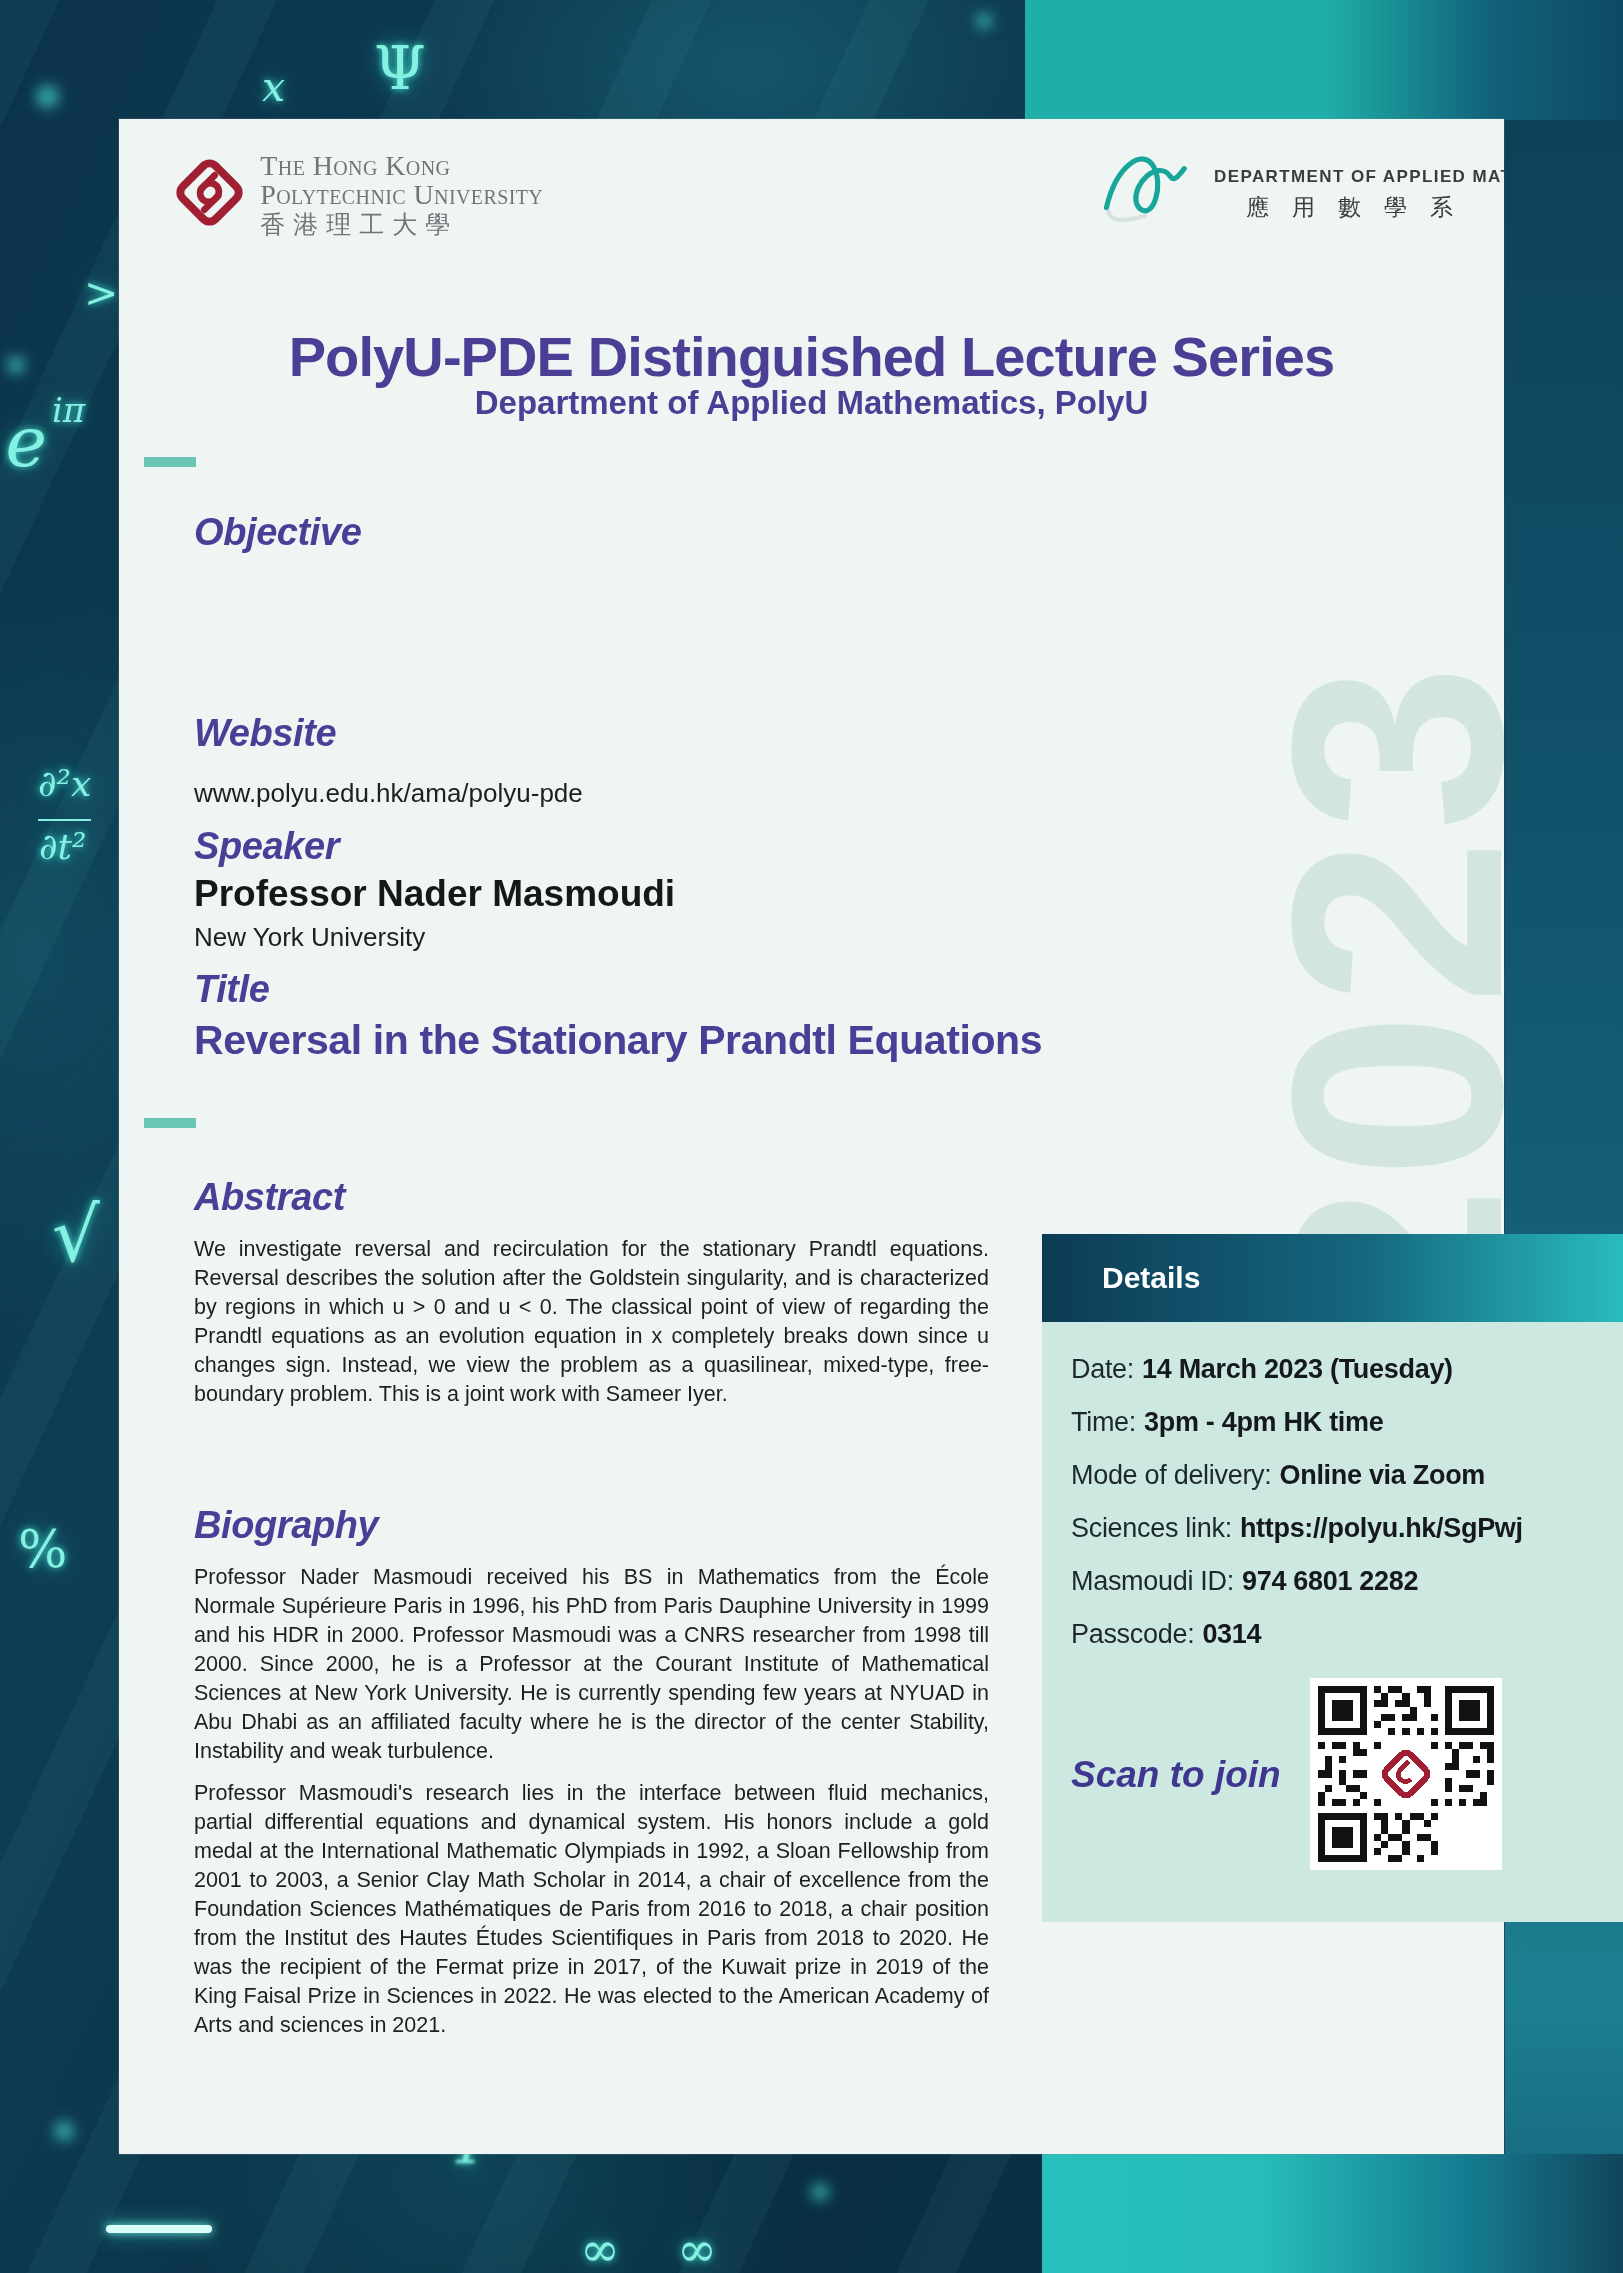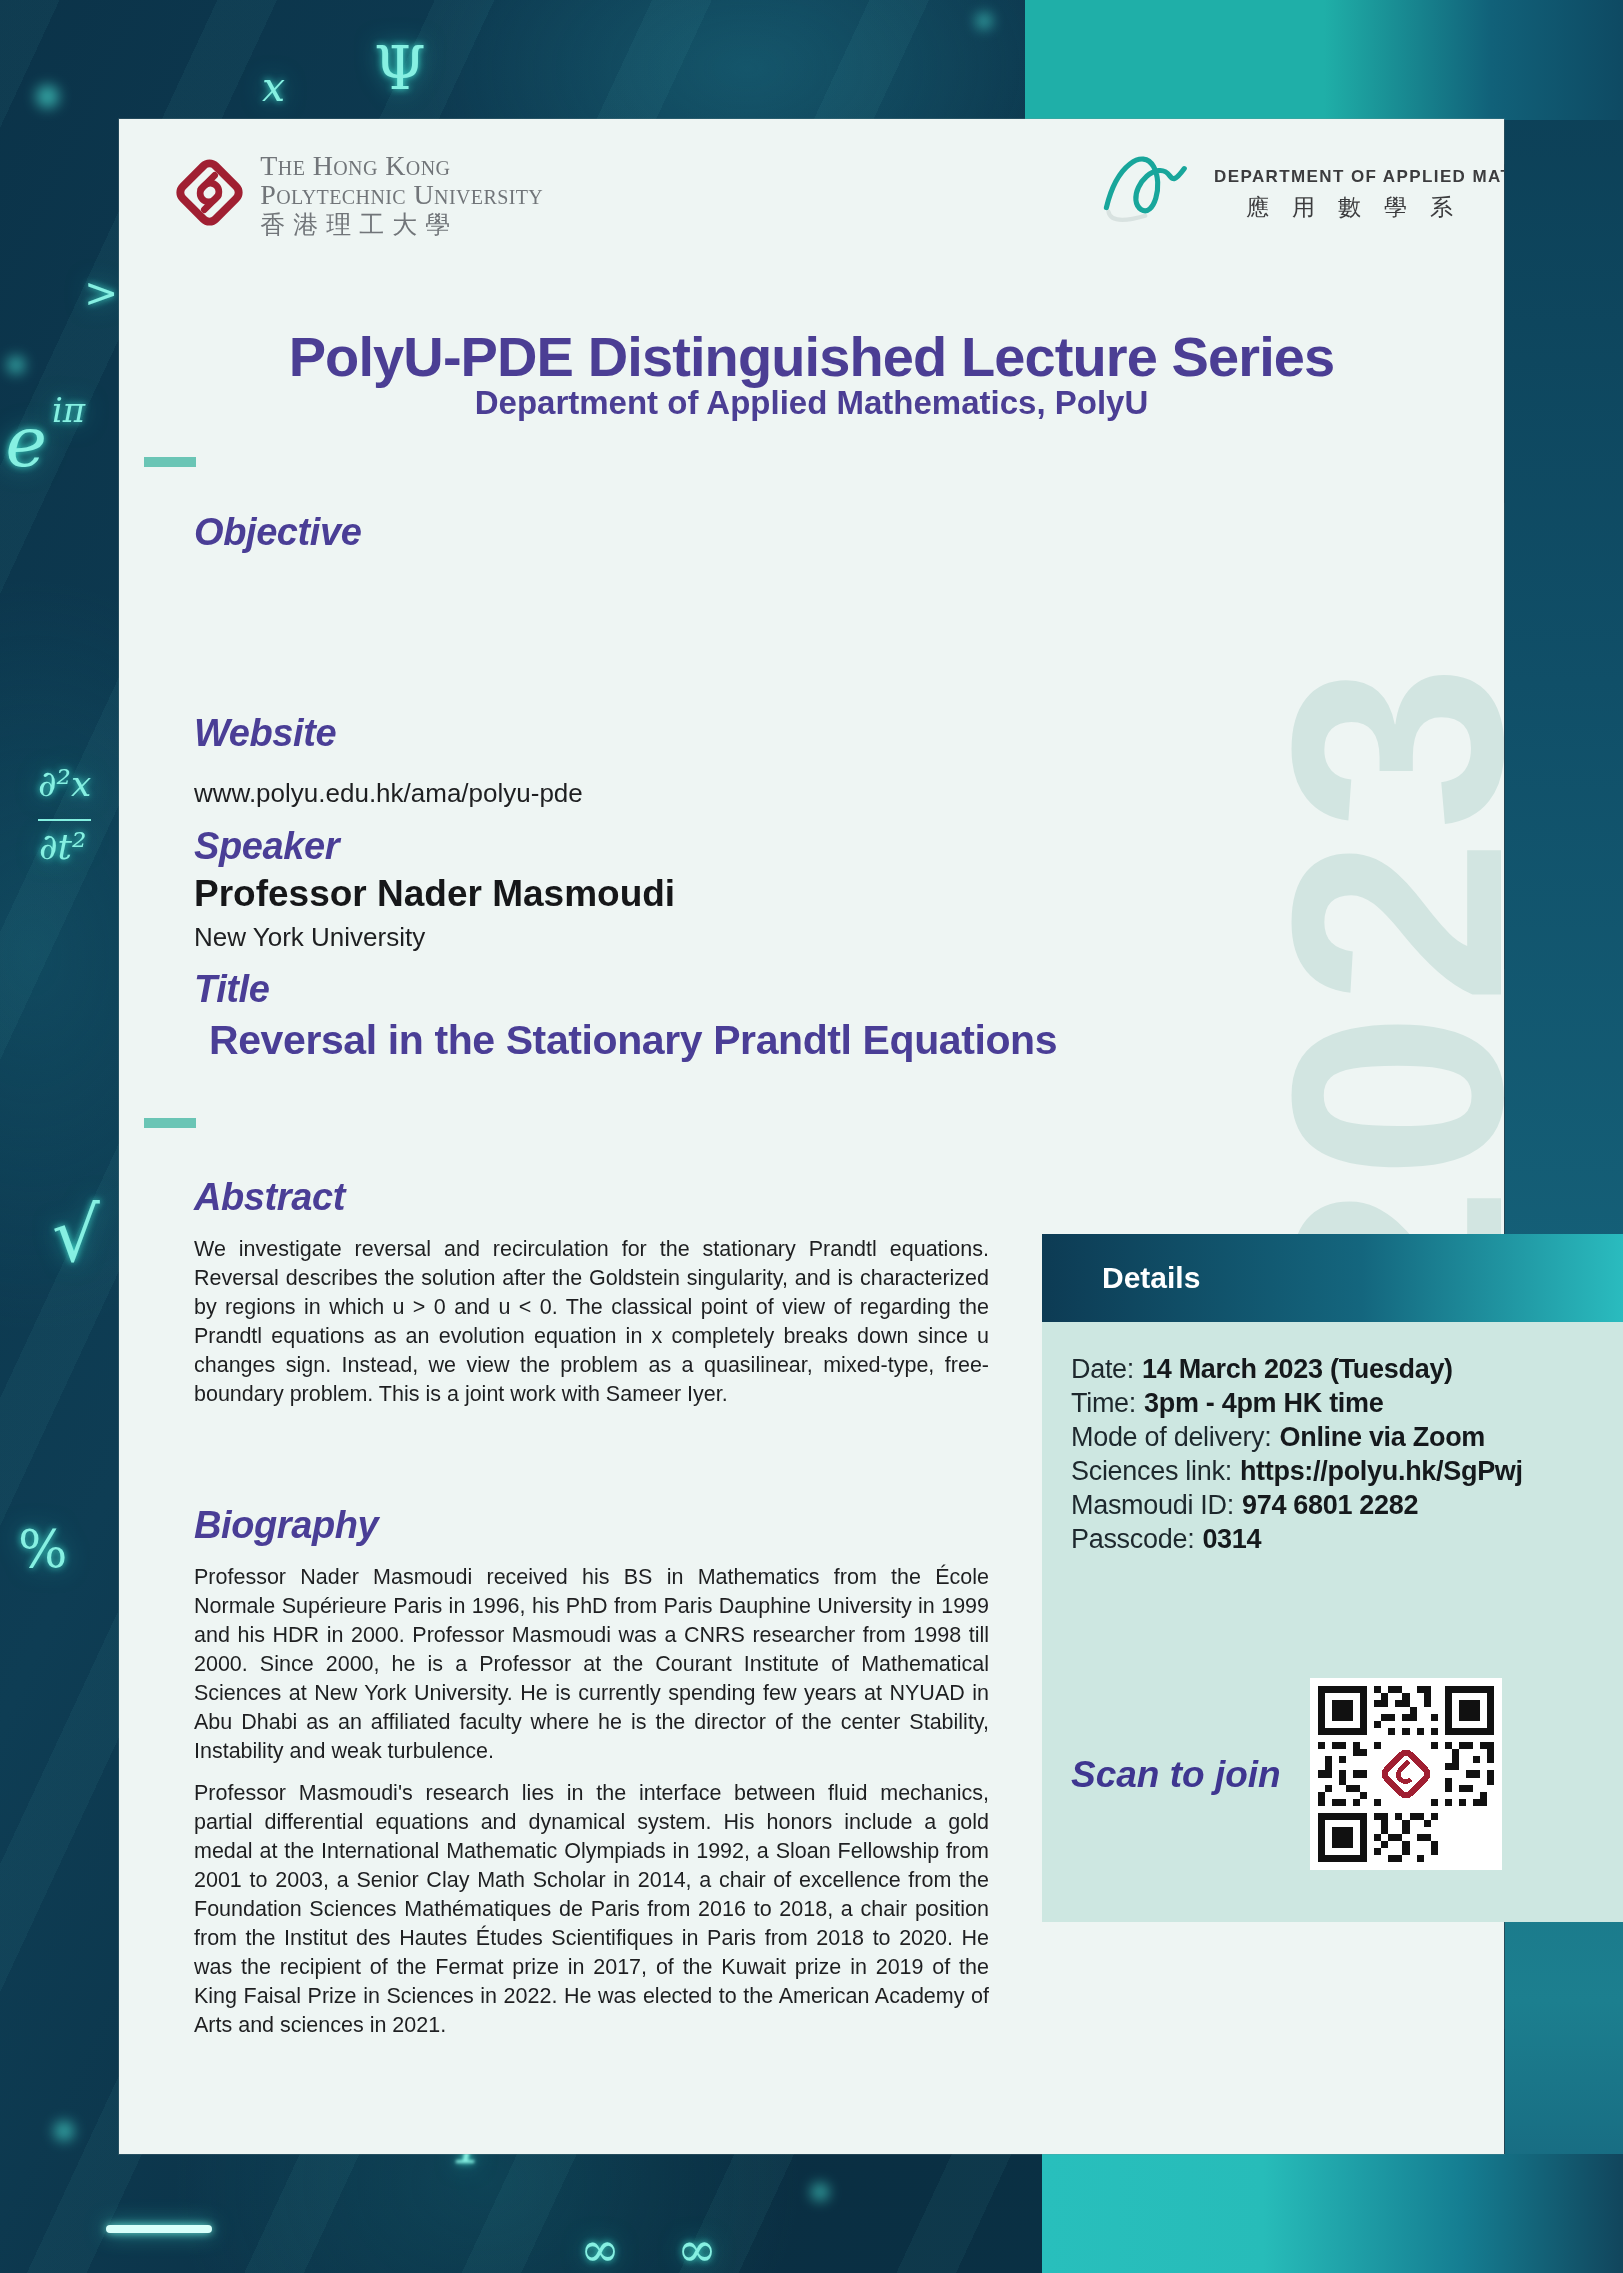--- a/index.html
+++ b/index.html
@@ -91,21 +91,21 @@
     font-size:38px;font-weight:bold;font-style:italic;color:#4a3e96;letter-spacing:-0.4px;
   }
   .body-text{color:#1e1f21;}
   .objective-body{
     position:absolute;left:75px;top:446px;width:1119px;
     font-size:26px;line-height:39px;text-align:justify;letter-spacing:-0.2px;
   }
   .url{position:absolute;left:75px;top:659px;font-size:26px;}
   .speaker-name{position:absolute;left:75px;top:754px;font-size:37px;font-weight:bold;color:#161719;}
   .speaker-affil{position:absolute;left:75px;top:803px;font-size:26px;}
-  .talk-title{position:absolute;left:90px;top:898px;font-size:41px;font-weight:bold;color:#4a3e96;letter-spacing:-0.4px;}
+  .talk-title{position:absolute;left:75px;top:898px;font-size:41px;font-weight:bold;color:#4a3e96;letter-spacing:-0.4px;}
   .abstract-body{
     position:absolute;left:75px;top:1116px;width:795px;
     font-size:21.5px;line-height:29px;text-align:justify;
   }
   .bio-body{
     position:absolute;left:75px;top:1444px;width:795px;
     font-size:21.5px;line-height:29px;text-align:justify;
   }
   .bio-body p{margin:0 0 13.4px 0;}
 
@@ -114,21 +114,21 @@
   .details-header{
     position:absolute;left:0;top:0;width:100%;height:88px;
     background:linear-gradient(90deg,#0d3b54 0%,#14667e 55%,#2abcbf 100%);
     display:flex;align-items:center;
   }
   .details-header span{color:#fff;font-size:30px;font-weight:bold;margin-left:60px;}
   .details-body{
     position:absolute;left:0;top:88px;width:100%;height:600px;
     background:#cde7e1;
   }
-  .drows{position:absolute;left:29px;top:30px;width:519px;display:flex;flex-direction:column;}
+  .drows{position:absolute;left:29px;top:30px;width:519px;display:flex;flex-direction:column;gap:19px;}
   .drow{font-size:27px;line-height:34px;color:#1d282d;letter-spacing:-0.3px;white-space:nowrap;}
   .dl{margin-right:8px;}
   .dv{font-weight:bold;color:#15191c;}
   .scan-label{position:absolute;left:29px;top:432px;font-size:37px;font-weight:bold;font-style:italic;color:#3f3690;}
   .qr{position:absolute;left:268px;top:356px;width:192px;height:192px;background:#fff;}
   .qr svg{position:absolute;left:8px;top:8px;width:176px;height:176px;}
 </style>
 </head>
 <body>
 

